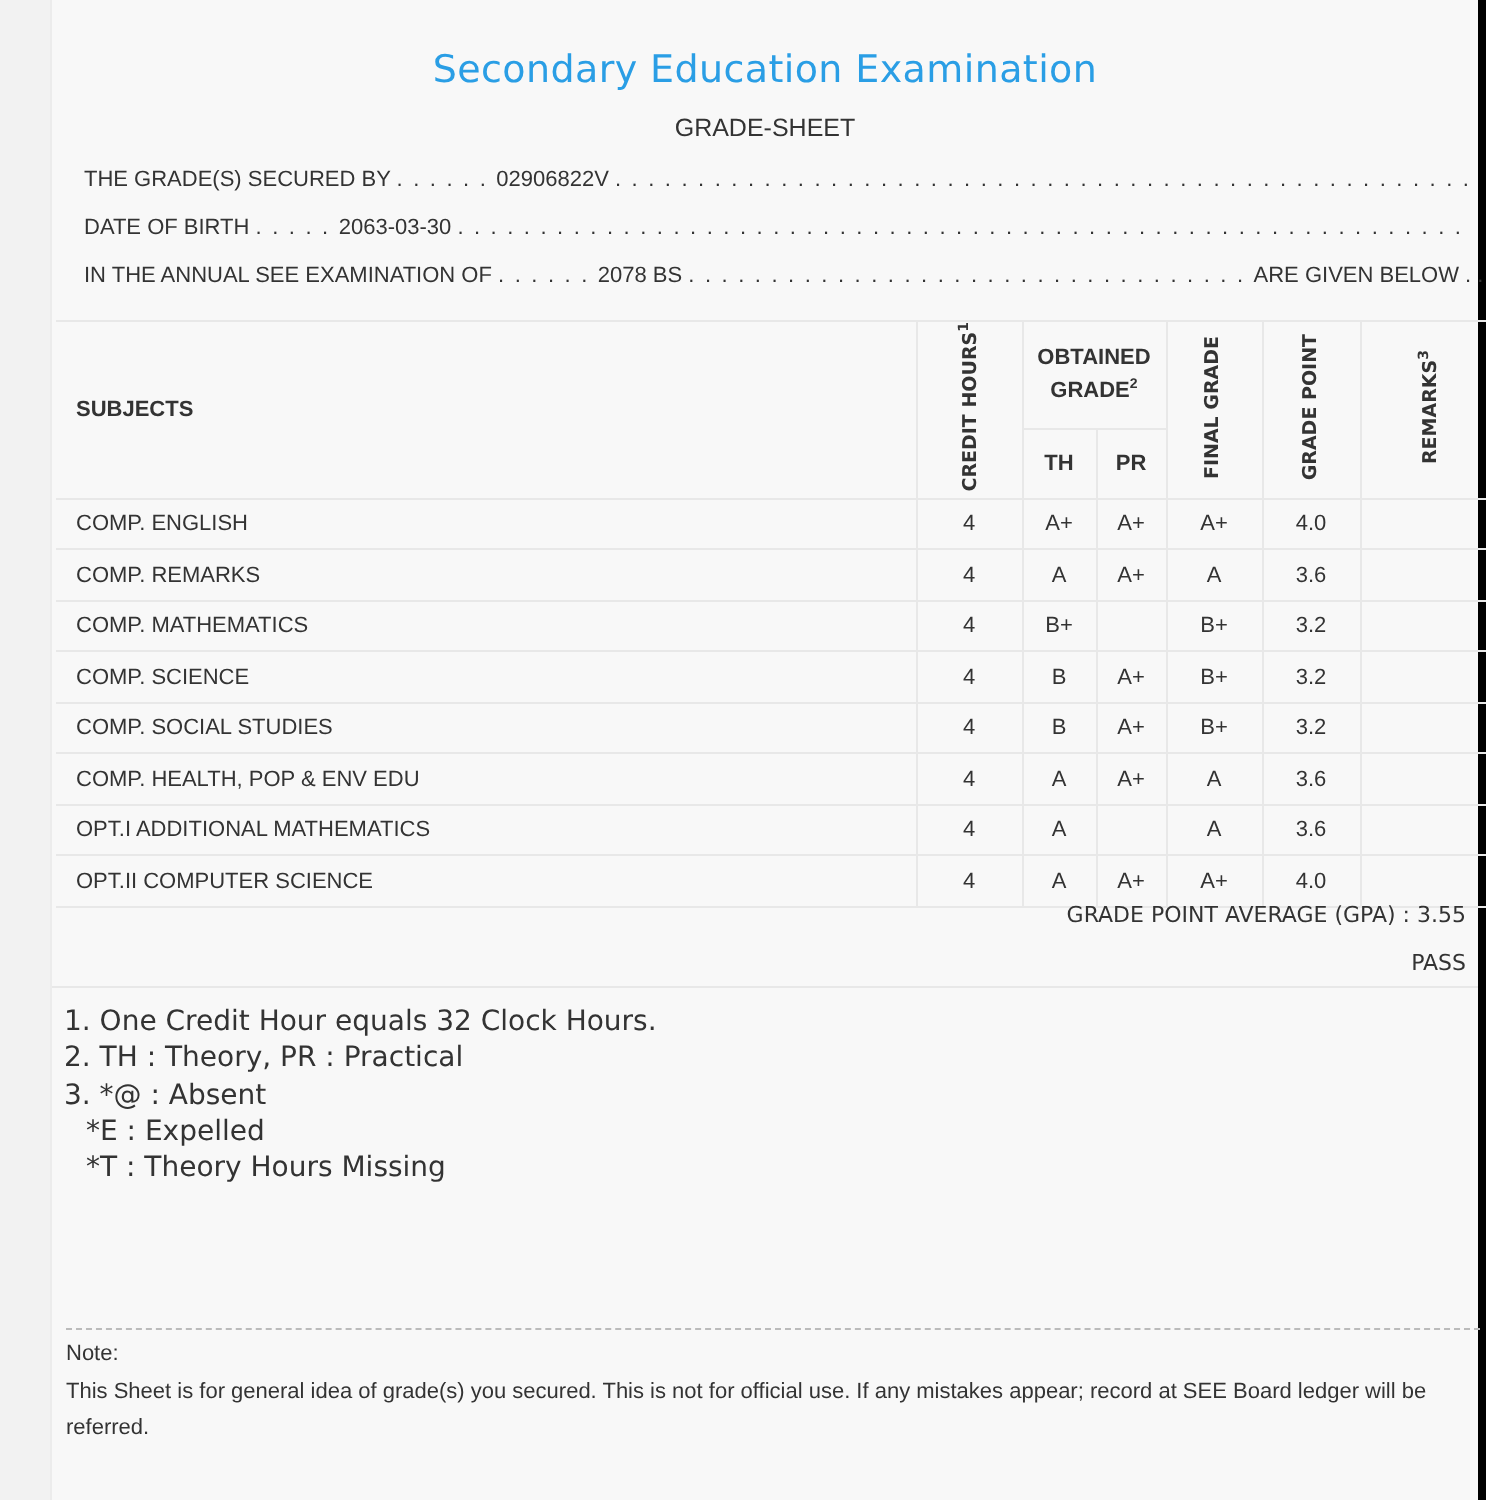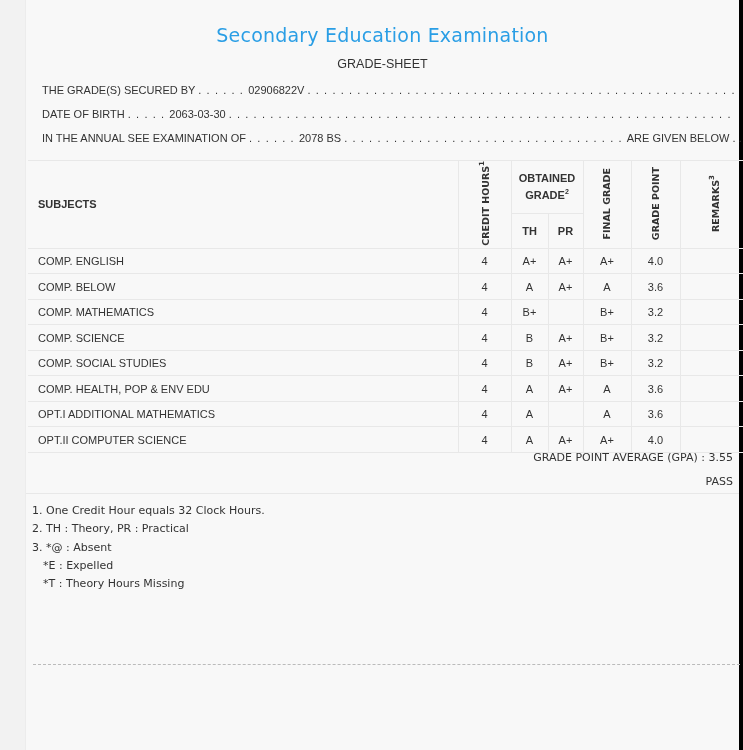--- a/index.html
+++ b/index.html
@@ -67,21 +67,21 @@
   }
   .result {
     position: absolute; right: 6px; top: 475px;
     font-family: "DejaVu Sans", sans-serif; font-size: 11px; color: #333; margin-left: 14px;
   }
   .sep {
     position: absolute; left: 0; top: 493px; width: 100%; height: 1px; background: #e8e8e8;
   }
   .legend {
     position: absolute; left: 6px; top: 502px;
-    font-family: "DejaVu Sans", sans-serif; font-size: 11px; color: #333;
+    font-family: "DejaVu Sans", sans-serif; font-size: 14px; color: #333;
     line-height: 18.3px;
   }
   .legend .indent { padding-left: 11px; }
   .dash {
     position: absolute; left: 7px; top: 664px; width: 707px; height: 0;
     border-top: 1px dashed #bbb;
   }
   .note {
     position: absolute; left: 7px; top: 668px; width: 700px;
     font-family: "Liberation Sans", sans-serif; font-size: 11px; color: #333;
@@ -153,21 +153,21 @@
       <tr>
         <td class="subj">COMP. ENGLISH</td>
         <td class="vline">4</td>
         <td class="vline">A+</td>
         <td class="vline">A+</td>
         <td class="vline">A+</td>
         <td class="vline">4.0</td>
         <td class="vline"></td>
       </tr>
       <tr>
-        <td class="subj">COMP. BELOW</td>
+        <td class="subj">COMP. REMARKS</td>
         <td class="vline">4</td>
         <td class="vline">A</td>
         <td class="vline">A+</td>
         <td class="vline">A</td>
         <td class="vline">3.6</td>
         <td class="vline"></td>
       </tr>
       <tr>
         <td class="subj">COMP. MATHEMATICS</td>
         <td class="vline">4</td>
@@ -231,13 +231,17 @@
 
   <div class="legend">
     <div>1. One Credit Hour equals 32 Clock Hours.</div>
     <div>2. TH : Theory, PR : Practical</div>
     <div>3. *@ : Absent</div>
     <div class="indent">*E : Expelled</div>
     <div class="indent">*T : Theory Hours Missing</div>
   </div>
 
   <div class="dash"></div>
+  <div class="note">
+    <div>Note:</div>
+    <div>This Sheet is for general idea of grade(s) you secured. This is not for official use. If any mistakes appear; record at SEE Board ledger will be referred.</div>
+  </div>
 </div>
 
 </body></html>

